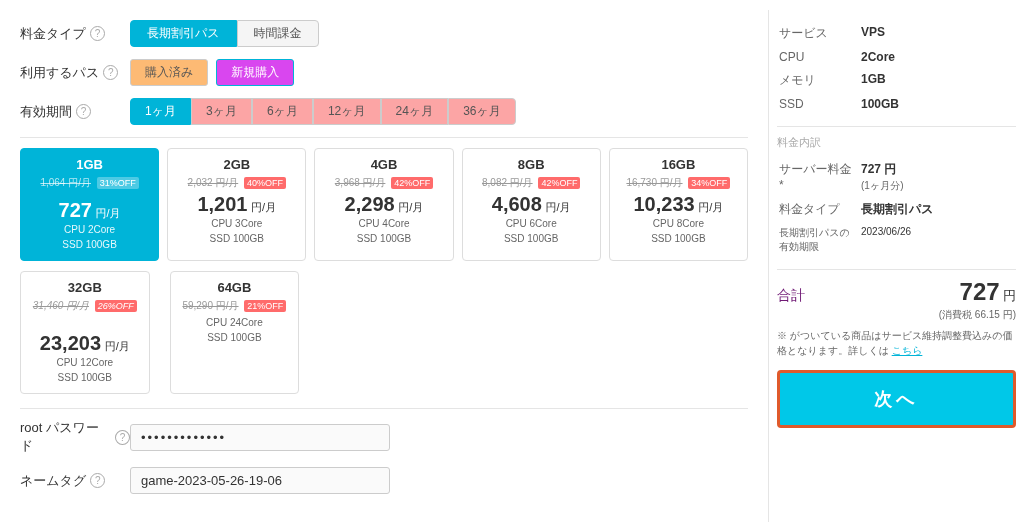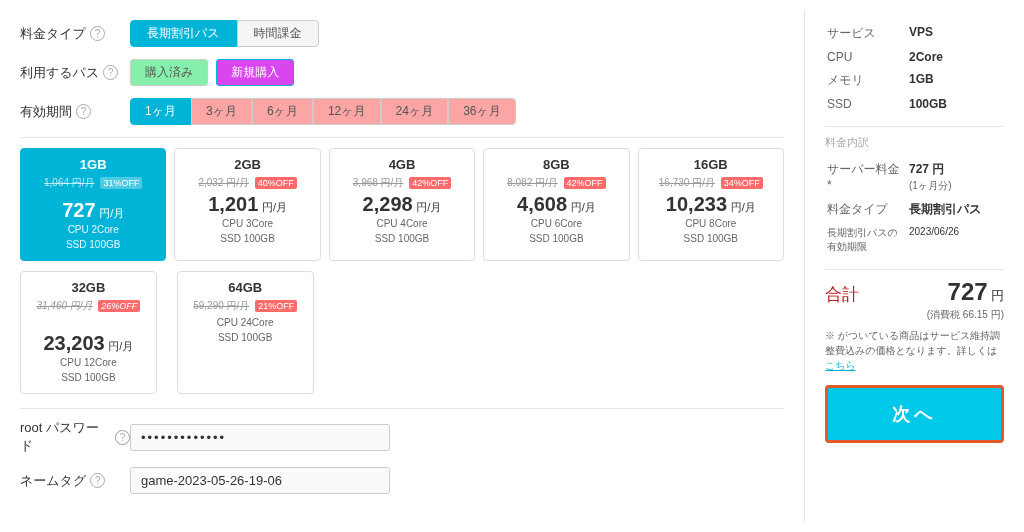--- a/index.html
+++ b/index.html
@@ -13,22 +13,22 @@
       display: flex;
       width: 1024px;
       min-height: 532px;
       padding: 10px 0;
     }
     .main-content {
       flex: 1;
       padding: 10px 20px;
     }
     .sidebar {
-      width: 220px;
-      padding: 10px 20px;
+      width: 256px;
+      padding: 10px 8px;
       border-left: 1px solid #e5e5e5;
       font-size: 12px;
     }
 
     
     .row {
       display: flex;
       align-items: center;
       margin-bottom: 12px;
     }
@@ -76,21 +76,21 @@
     .tab-btn:last-child { border-radius: 0 4px 4px 0; }
 
     
     .pass-group {
       display: flex;
       gap: 8px;
     }
     .pass-btn {
       padding: 4px 14px;
       border: 1px solid #ccc;
-      background: #86efac;
+      background: #fdba74;
       font-size: 12px;
       cursor: pointer;
       border-radius: 3px;
       color: #555;
     }
     .pass-btn.active {
       background: #d946ef;
       color: #fff;
       border-color: #00b4d8;
     }
@@ -237,22 +237,22 @@
       color: #333;
     }
 
     .sidebar-divider {
       border: none;
       border-top: 1px solid #e5e5e5;
       margin: 8px 0;
     }
 
     .sidebar-total-label {
-      font-size: 17px;
-      color: #b91c1c;
+      font-size: 14px;
+      color: #701a75;
     }
     .sidebar-total-price {
       font-size: 24px;
       font-weight: bold;
       color: #333;
     }
     .sidebar-total-unit {
       font-size: 13px;
     }
     .sidebar-tax {

